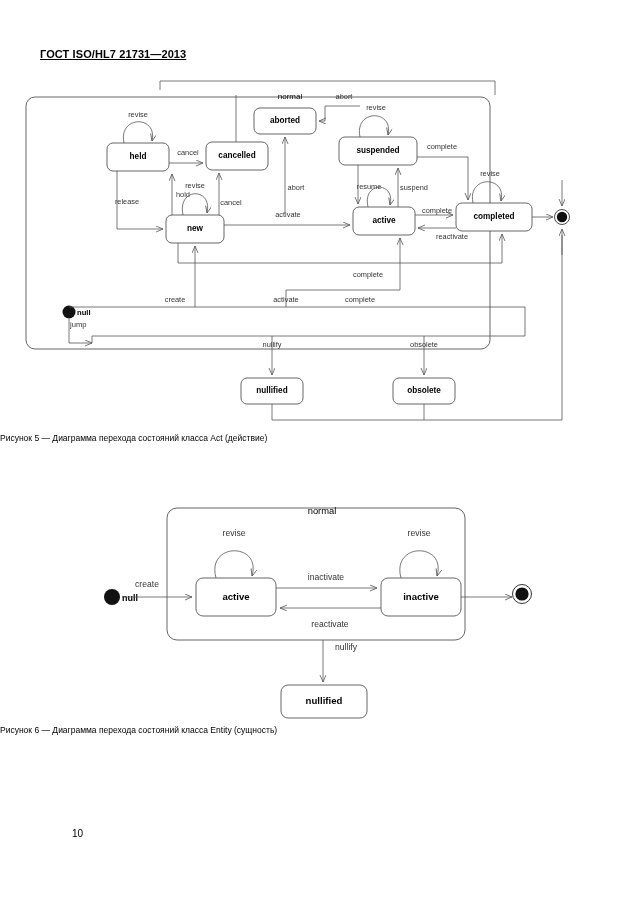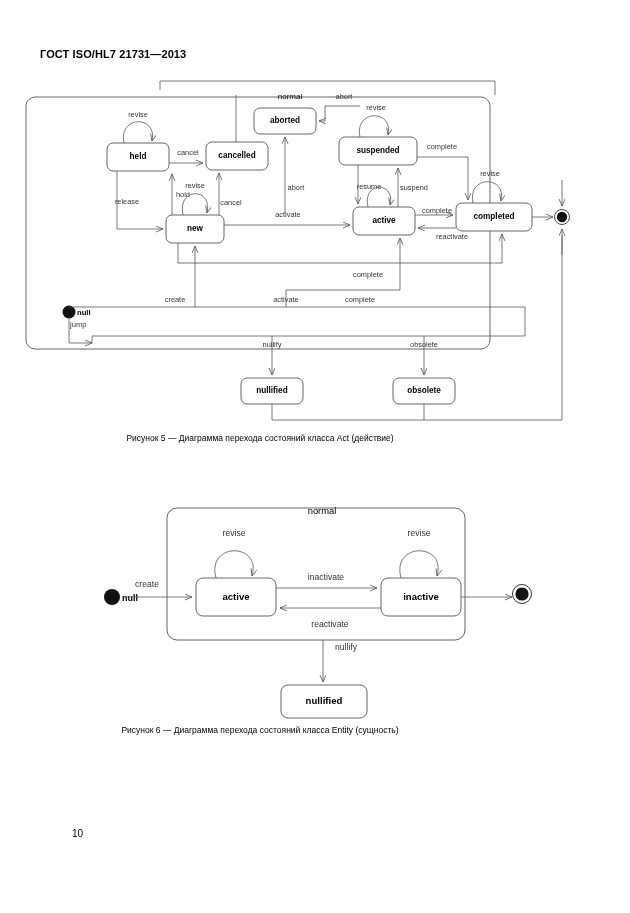--- a/index.html
+++ b/index.html
@@ -1,21 +1,21 @@
 <!DOCTYPE html>
 <html><head>
 <meta charset="utf-8">
 <style>
   html,body{margin:0;padding:0;background:#fff;}
   body{width:630px;height:913px;position:relative;
        font-family:"Liberation Sans", sans-serif;color:#000;}
   .page{position:absolute;inset:0;width:630px;height:913px;overflow:hidden;}
   .doc-header{position:absolute;left:40px;top:48px;font-size:11px;font-weight:bold;
-              letter-spacing:.1px;white-space:nowrap;}
-  .fig-caption{position:absolute;width:520px;text-align:center;font-size:8.5px;}
+              letter-spacing:.1px;white-space:nowrap;text-decoration:underline;}
+  .fig-caption{position:absolute;width:520px;font-size:8.5px;}
   #cap5{top:433px;} #cap6{top:725px;}
   .page-num{position:absolute;left:44px;top:828px;font-size:10px;margin-left:28px;}
   svg{position:absolute;left:0;top:0;overflow:visible;}
   .stateLbl{font-family:"Liberation Sans",sans-serif;font-size:8.2px;font-weight:bold;
             text-anchor:middle;dominant-baseline:middle;fill:#000;}
   .stateLbl.big{font-size:9.6px;}
   .trLbl{font-family:"Liberation Sans",sans-serif;font-size:7.4px;
          text-anchor:middle;dominant-baseline:middle;fill:#333;}
   .trLbl.big{font-size:8.6px;}
   .regionLbl{font-family:"Liberation Sans",sans-serif;font-size:8px;

